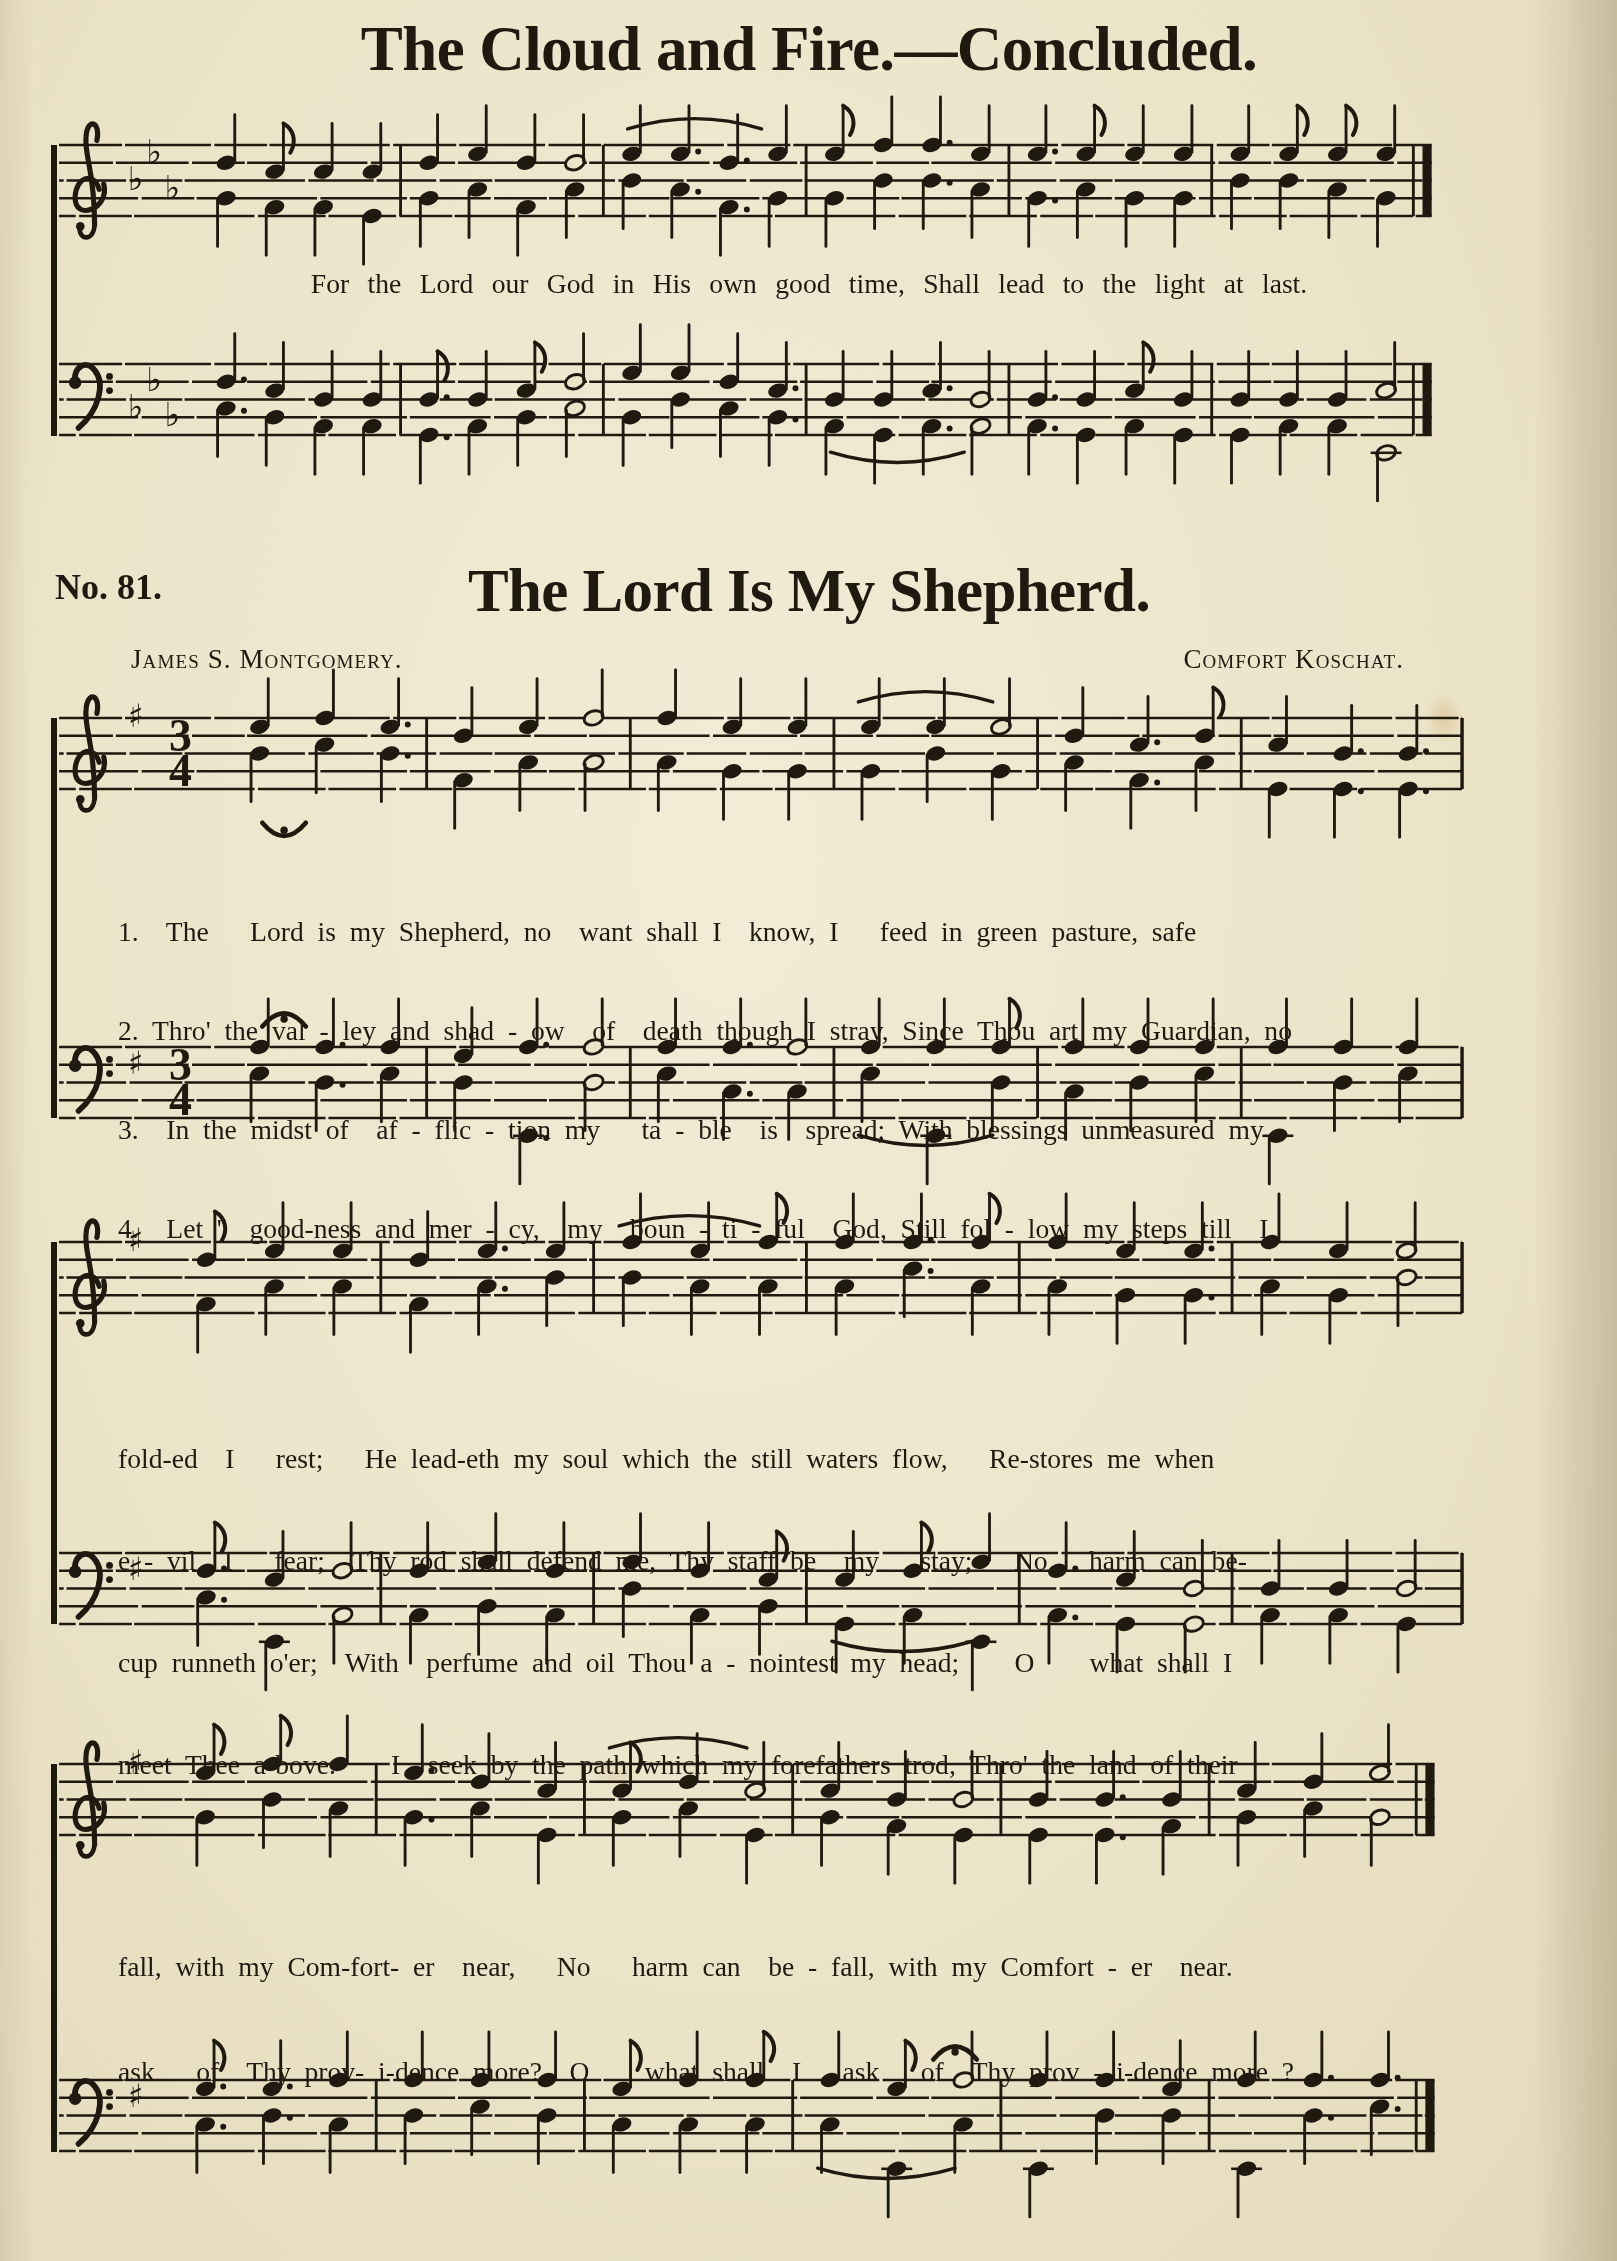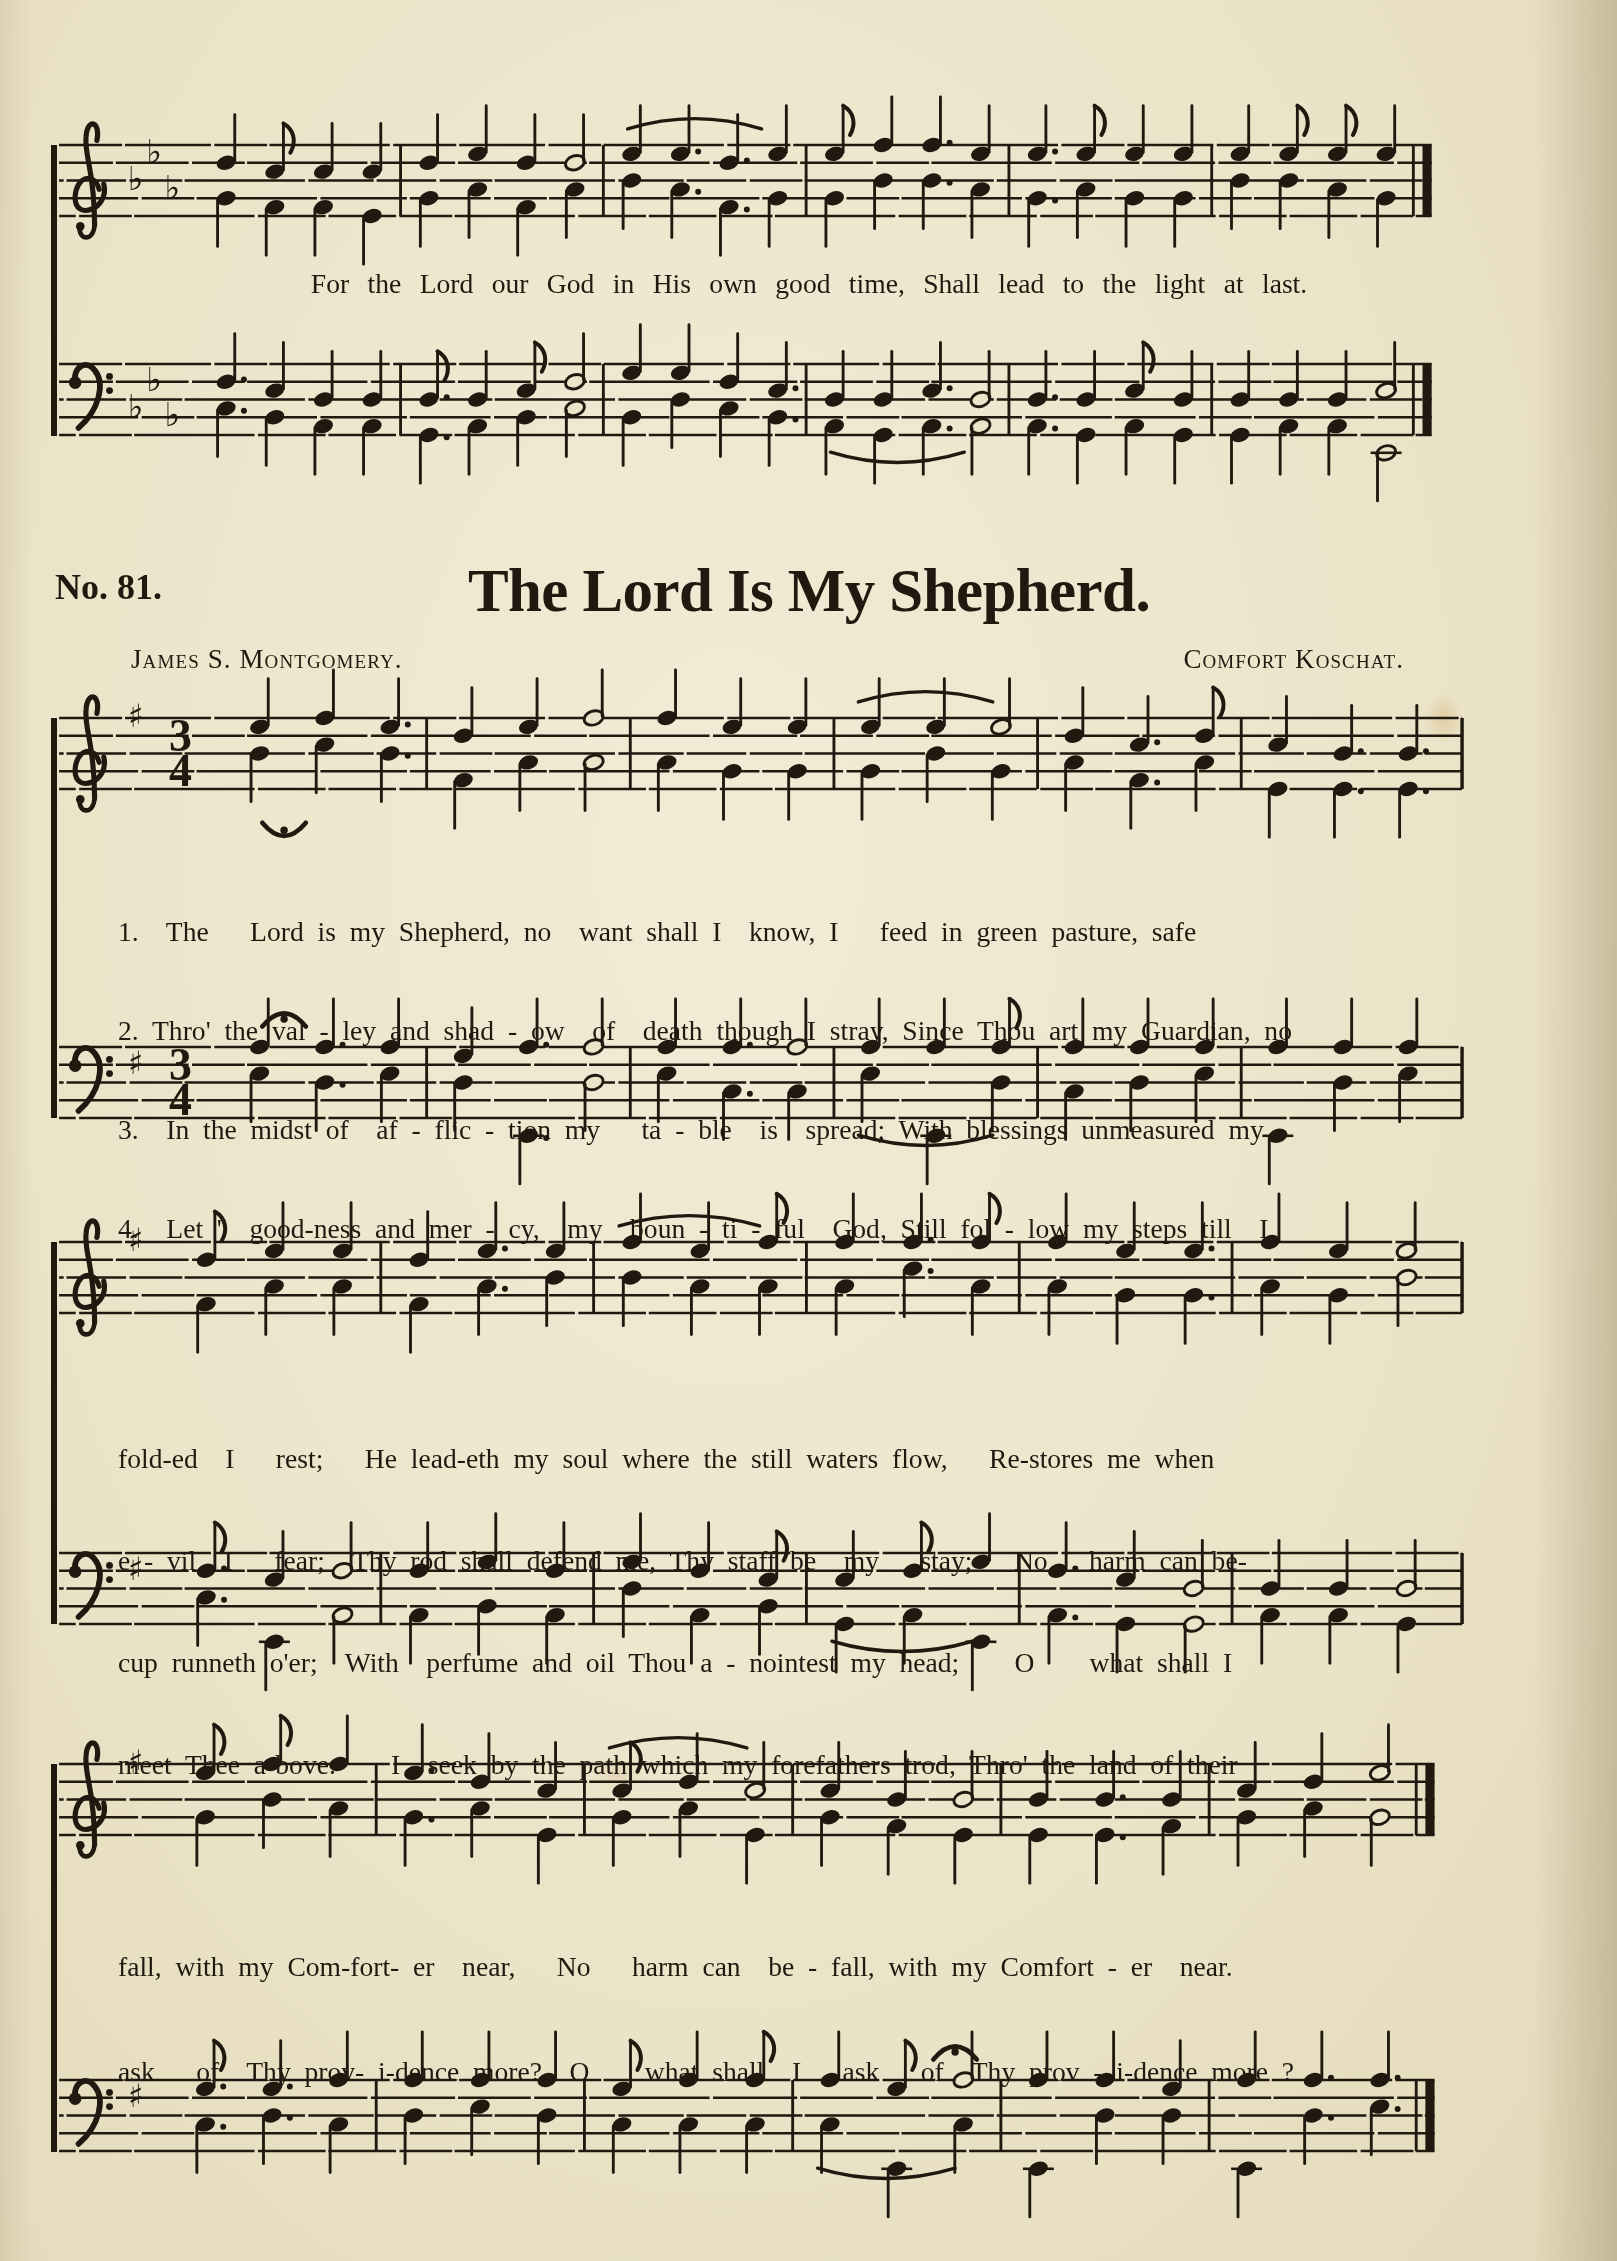--- a/index.html
+++ b/index.html
@@ -51,20 +51,21 @@
 </head>
 <body>
 
 <div class="page">
 
   <div class="edge-left"></div>
   <div class="edge-right"></div>
   <div class="stain a"></div>
   <div class="stain b"></div>
 
+  <div class="main-title">The Cloud and Fire.—Concluded.</div>
 
   <div class="sysline" id="sys0"></div>
   <div class="staffwrap">
       <svg width="1618" height="243" viewBox="0 102 2817 424" style="left:0;top:59px;">
         <line x1="100" y1="252" x2="2495" y2="252" stroke="#201910" stroke-width="4.6" stroke-dasharray="110 5 150 6 92 4 210 6" stroke-dashoffset="0"></line>
         <line x1="100" y1="283" x2="2495" y2="283" stroke="#201910" stroke-width="4.6" stroke-dasharray="147 5 127 6 92 4 210 6" stroke-dashoffset="53"></line>
         <line x1="100" y1="314" x2="2495" y2="314" stroke="#201910" stroke-width="4.6" stroke-dasharray="114 5 104 6 92 4 210 6" stroke-dashoffset="106"></line>
         <line x1="100" y1="345" x2="2495" y2="345" stroke="#201910" stroke-width="4.6" stroke-dasharray="151 5 141 6 92 4 210 6" stroke-dashoffset="159"></line>
         <line x1="100" y1="376" x2="2495" y2="376" stroke="#201910" stroke-width="4.6" stroke-dasharray="118 5 118 6 92 4 210 6" stroke-dashoffset="212"></line>
         <path d="M 166 244 C 173 210 149 204 147 238
@@ -660,21 +661,21 @@
         <line x1="2347.333333333333" y1="2175.5" x2="2347.333333333333" y2="2094.5" stroke="#201910" stroke-width="5" stroke-linecap="round"></line>
         <line x1="2317.333333333333" y1="2259" x2="2317.333333333333" y2="2340" stroke="#201910" stroke-width="5" stroke-linecap="round"></line>
         <ellipse cx="2451.16" cy="2178.5" rx="17" ry="12" transform="rotate(-18 2451.16 2178.5)" fill="#ece4c9" stroke="#201910" stroke-width="5"></ellipse>
         <ellipse cx="2451.16" cy="2225" rx="17" ry="12" transform="rotate(-18 2451.16 2225)" fill="#ece4c9" stroke="#201910" stroke-width="5"></ellipse>
         <line x1="2466.16" y1="2175.5" x2="2466.16" y2="2094.5" stroke="#201910" stroke-width="5" stroke-linecap="round"></line>
         <line x1="2436.16" y1="2228" x2="2436.16" y2="2309" stroke="#201910" stroke-width="5" stroke-linecap="round"></line>
         <path d="M 1077.2266666666665 2135 Q 1199.7666666666664 2099 1322.3066666666664 2135" stroke="#201910" stroke-width="6" fill="none" stroke-linecap="round"></path>
       </svg>
     </div>
   <div class="verses" id="verses2">
-    <div class="vline">fold-ed  I   rest;   He lead-eth my soul where the still waters flow,   Re-stores me when</div>
+    <div class="vline">fold-ed  I   rest;   He lead-eth my soul which the still waters flow,   Re-stores me when</div>
     <div class="vline">e - vil  I   fear;  Thy rod shall defend me, Thy staff be  my   stay;   No   harm can be-</div>
     <div class="vline">cup runneth o'er;  With  perfume and oil Thou a - nointest my head;    O    what shall I</div>
     <div class="vline">meet Thee a-bove.    I  seek by the path which my forefathers trod, Thro' the land of their</div>
   </div>
   <div class="staffwrap">
       <svg width="1618" height="243" viewBox="0 2555 2817 424" style="left:0;top:1467px;">
         <line x1="100" y1="2705" x2="2548" y2="2705" stroke="#201910" stroke-width="4.6" stroke-dasharray="110 5 150 6 92 4 210 6" stroke-dashoffset="0"></line>
         <line x1="100" y1="2736" x2="2548" y2="2736" stroke="#201910" stroke-width="4.6" stroke-dasharray="147 5 127 6 92 4 210 6" stroke-dashoffset="53"></line>
         <line x1="100" y1="2767" x2="2548" y2="2767" stroke="#201910" stroke-width="4.6" stroke-dasharray="114 5 104 6 92 4 210 6" stroke-dashoffset="106"></line>
         <line x1="100" y1="2798" x2="2548" y2="2798" stroke="#201910" stroke-width="4.6" stroke-dasharray="151 5 141 6 92 4 210 6" stroke-dashoffset="159"></line>

